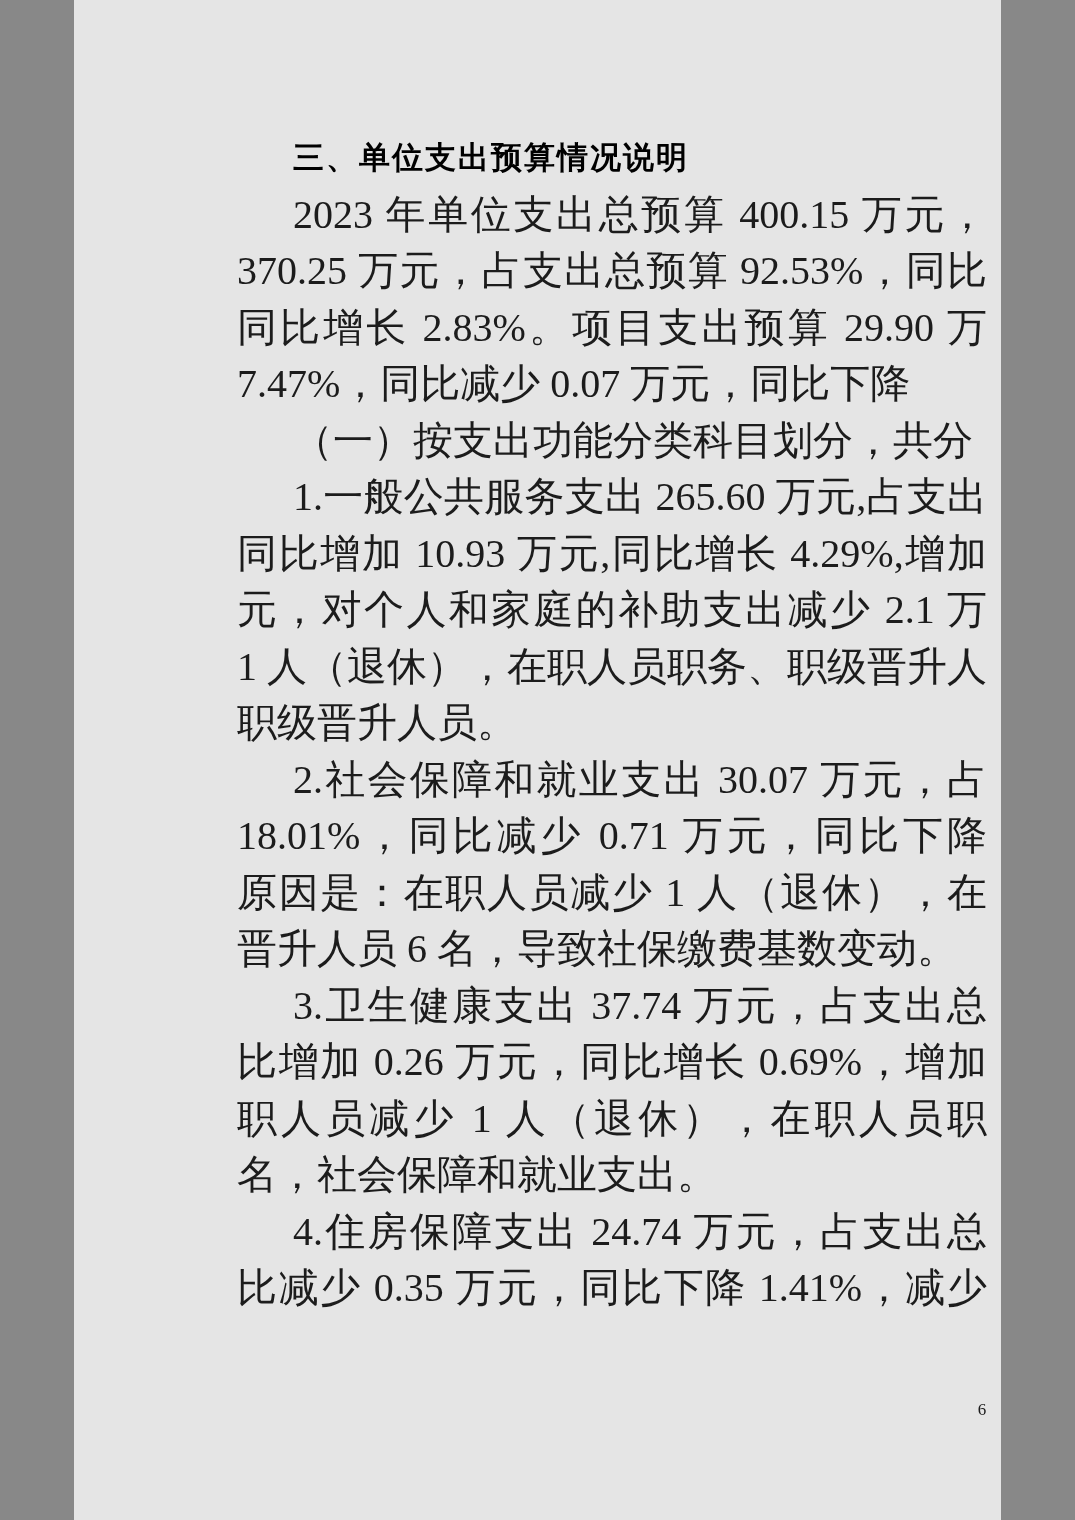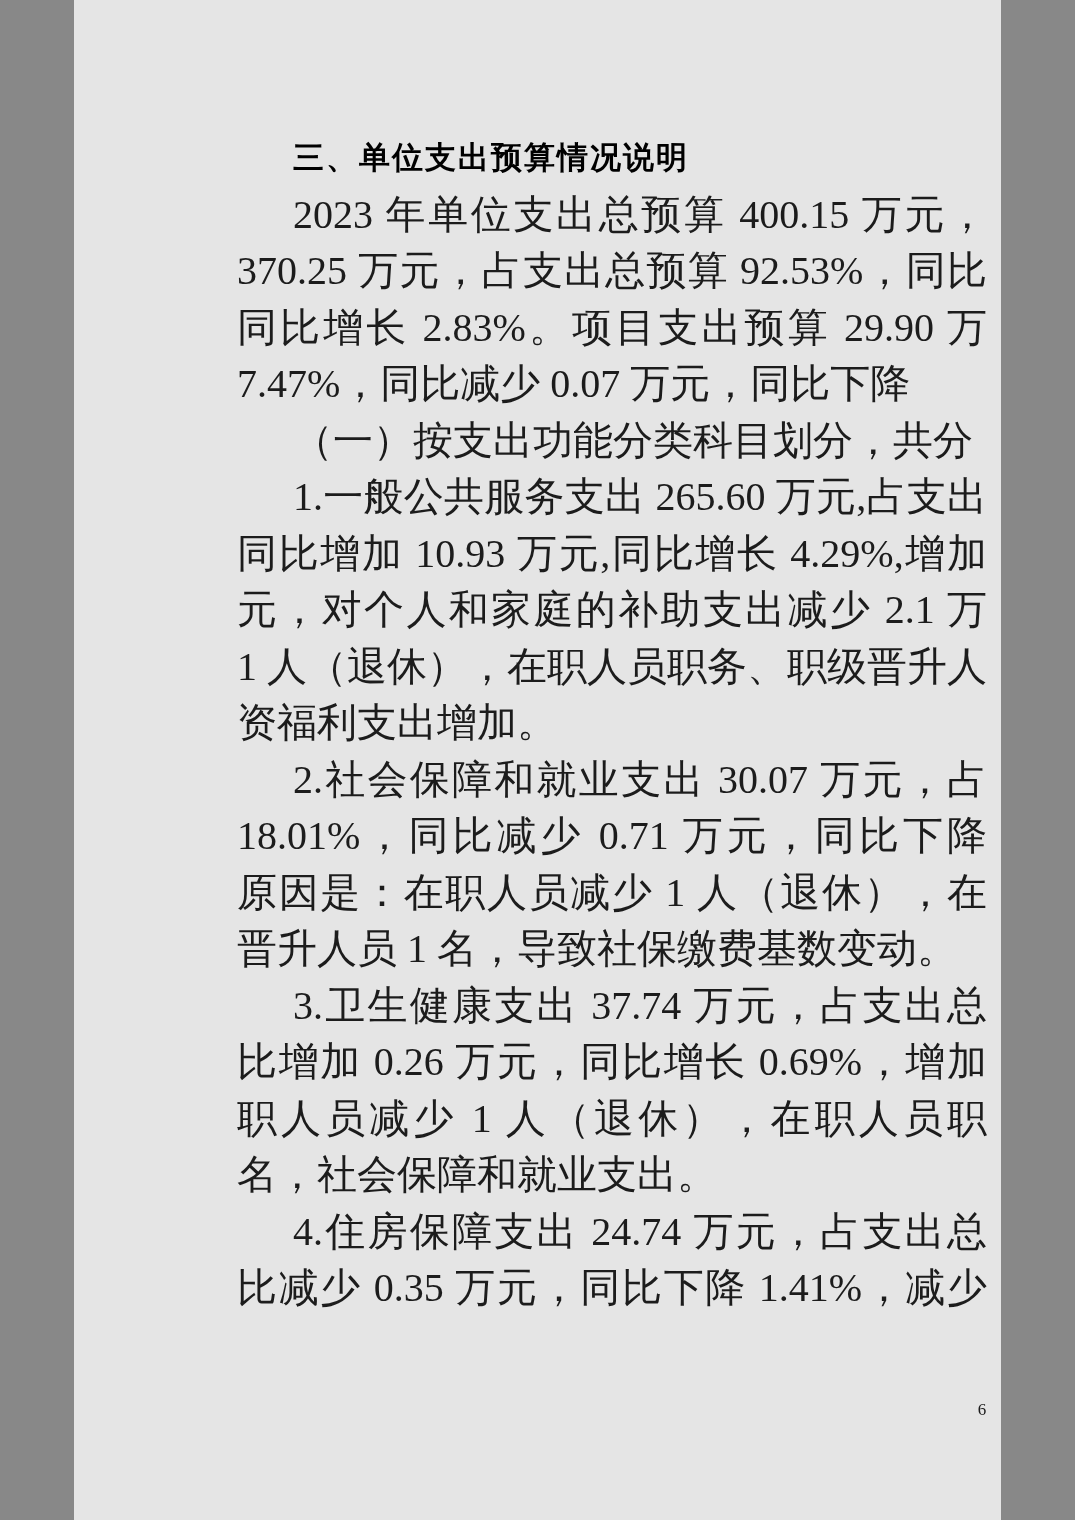--- a/index.html
+++ b/index.html
@@ -70,25 +70,25 @@
     <div id="lines">
         <div class="line indent">2023 年单位支出总预算 400.15 万元，基本支出预算</div>
         <div class="line">370.25 万元，占支出总预算 92.53%，同比增加 10.19 万元，</div>
         <div class="line">同比增长 2.83%。项目支出预算 29.90 万元，占支出总预算</div>
         <div class="line last">7.47%，同比减少 0.07 万元，同比下降 0.23%。</div>
         <div class="line indent last">（一）按支出功能分类科目划分，共分为 4 类，其中：</div>
         <div class="line indent">1.一般公共服务支出 265.60 万元,占支出总预算 66.38%,</div>
         <div class="line">同比增加 10.93 万元,同比增长 4.29%,增加的主要原因是：</div>
         <div class="line">元，对个人和家庭的补助支出减少 2.1 万元。在职人员减少</div>
         <div class="line">1 人（退休），在职人员职务、职级晋升人员 5 名，导致工</div>
-        <div class="line last">资福利支出增加。</div>
+        <div class="line last">职级晋升人员。</div>
         <div class="line indent">2.社会保障和就业支出 30.07 万元，占支出总预算</div>
         <div class="line">18.01%，同比减少 0.71 万元，同比下降 0.97%，减少的主要</div>
         <div class="line">原因是：在职人员减少 1 人（退休），在职人员职务、职级</div>
-        <div class="line last">晋升人员 1 名，导致社保缴费基数变动。</div>
+        <div class="line last">晋升人员 6 名，导致社保缴费基数变动。</div>
         <div class="line indent">3.卫生健康支出 37.74 万元，占支出总预算 9.43%，同</div>
         <div class="line">比增加 0.26 万元，同比增长 0.69%，增加的主要原因是：在</div>
         <div class="line">职人员减少 1 人（退休），在职人员职务、职级晋升人员 5</div>
         <div class="line last">名，社会保障和就业支出。</div>
         <div class="line indent">4.住房保障支出 24.74 万元，占支出总预算 6.18%，同</div>
         <div class="line">比减少 0.35 万元，同比下降 1.41%，减少的主要原因是：在</div>
       </div>
   </div>
   <div class="page-number">6</div>
 </div>

